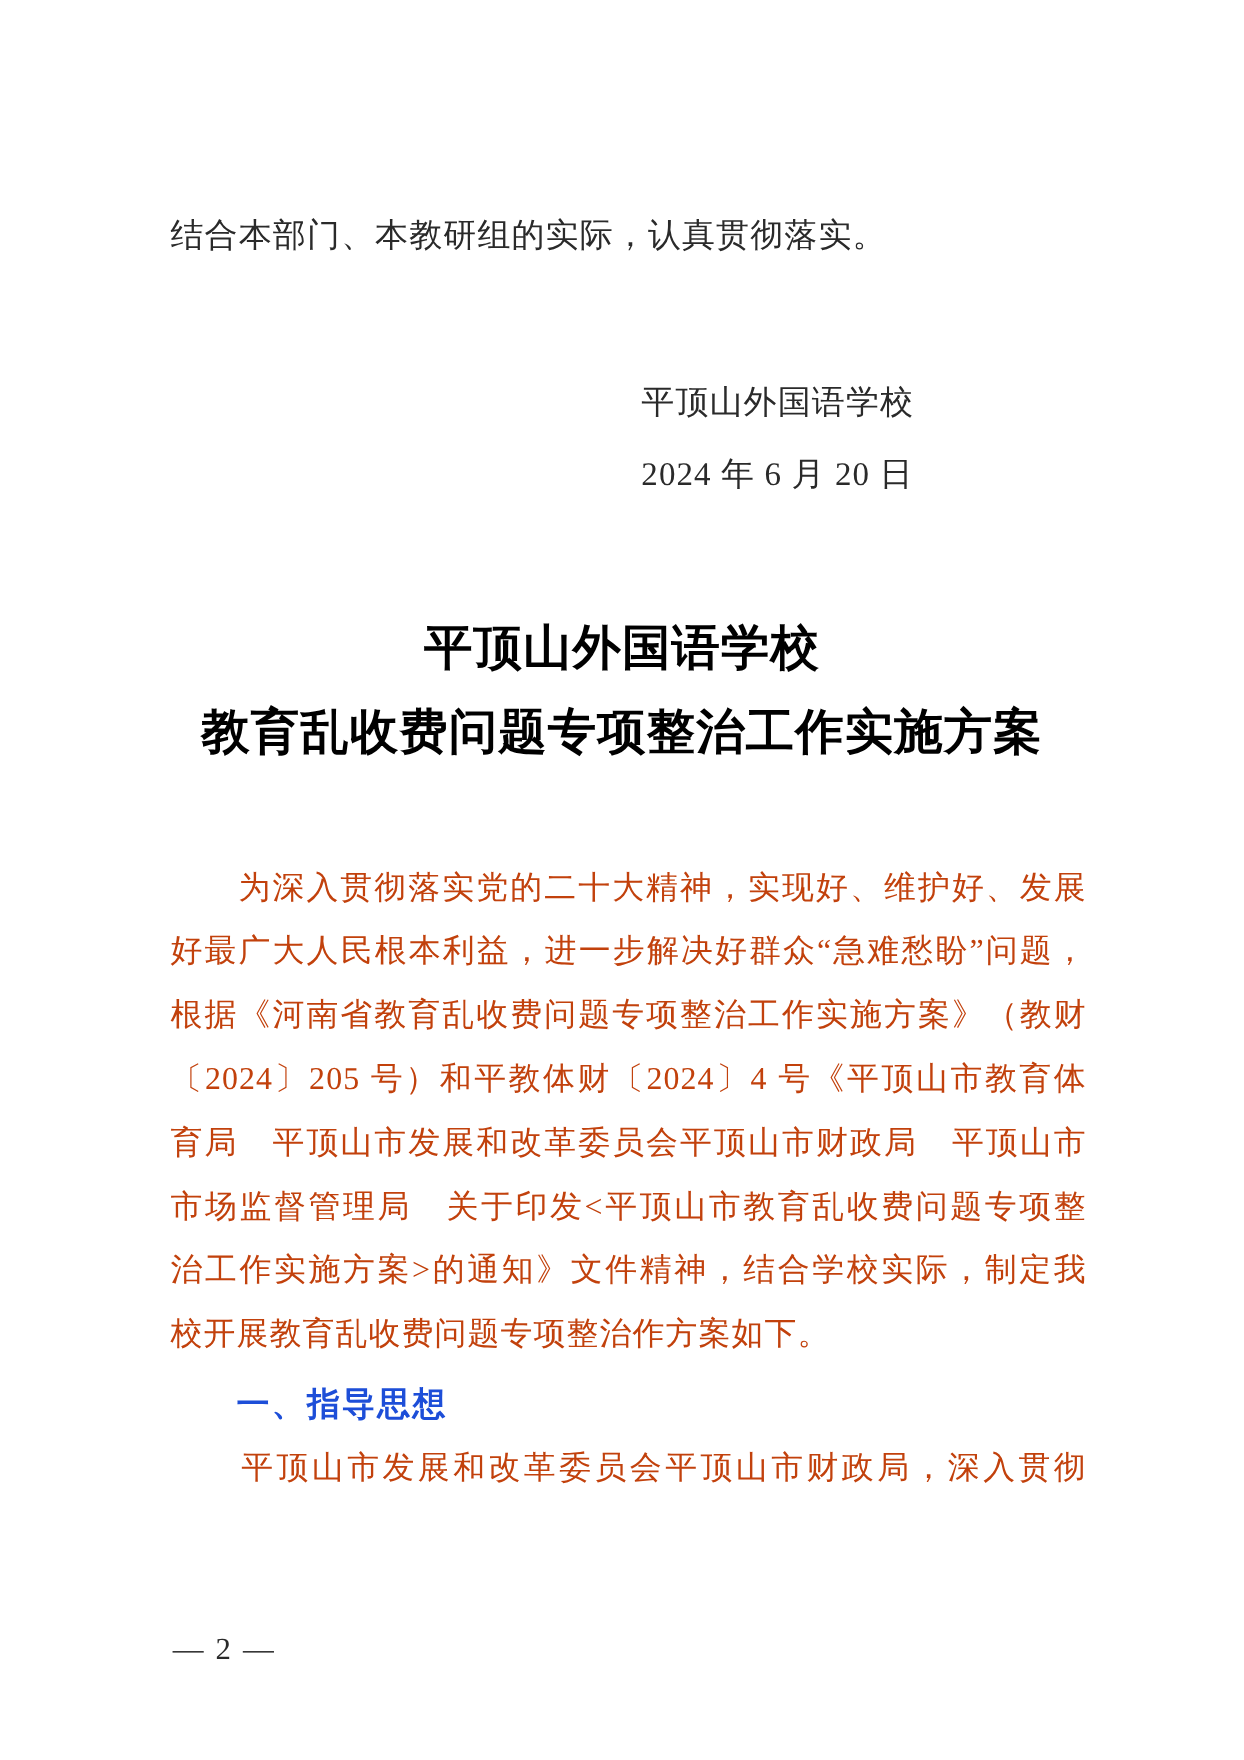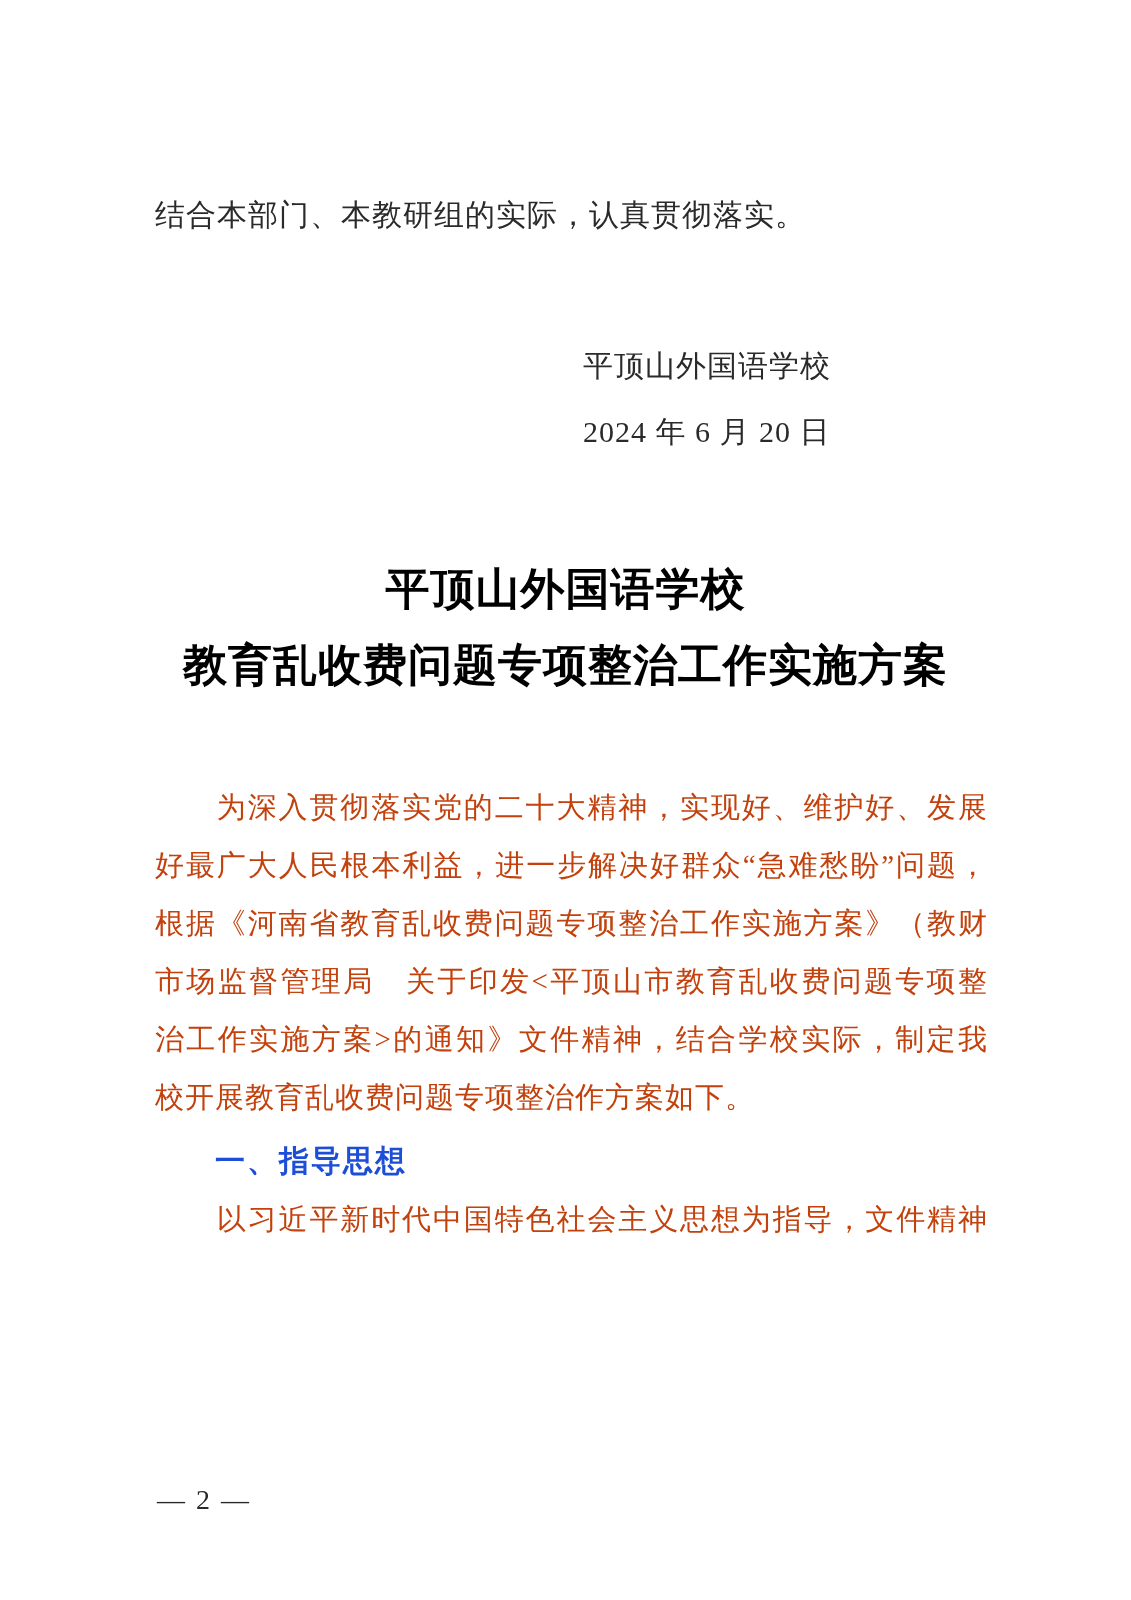--- a/index.html
+++ b/index.html
@@ -91,24 +91,26 @@
   <div class="doc-text" style="left:583px; top:351px;">平顶山外国语学校</div>
   <div class="doc-text" style="left:583px; top:417px;text-align:center;">2024 年 6 月 20 日</div>
 
   <div class="title-line" style="top:568px;">平顶山外国语学校</div>
   <div class="title-line" style="top:644px;">教育乱收费问题专项整治工作实施方案</div>
 
   <div class="body-block">
     <div class="bline">　　为深入贯彻落实党的二十大精神，实现好、维护好、发展</div>
     <div class="bline">好最广大人民根本利益，进一步解决好群众“急难愁盼”问题，</div>
     <div class="bline">根据《河南省教育乱收费问题专项整治工作实施方案》（教财</div>
+    <div class="bline">〔2024〕205 号）和平教体财〔2024〕4 号《平顶山市教育体</div>
+    <div class="bline">育局　平顶山市发展和改革委员会平顶山市财政局　平顶山市</div>
     <div class="bline">市场监督管理局　关于印发&lt;平顶山市教育乱收费问题专项整</div>
     <div class="bline">治工作实施方案&gt;的通知》文件精神，结合学校实际，制定我</div>
     <div class="bline last">校开展教育乱收费问题专项整治作方案如下。</div>
 
     <div class="sec-heading">一、指导思想</div>
 
-    <div class="bline">　　以习近平新时代中国特色社会主义思想为指导，文件精神</div>
+    <div class="bline">　　平顶山市发展和改革委员会平顶山市财政局，深入贯彻</div>
   </div>
 
   <div class="page-number">— 2 —</div>
 
 </div>
 
 </body></html>

